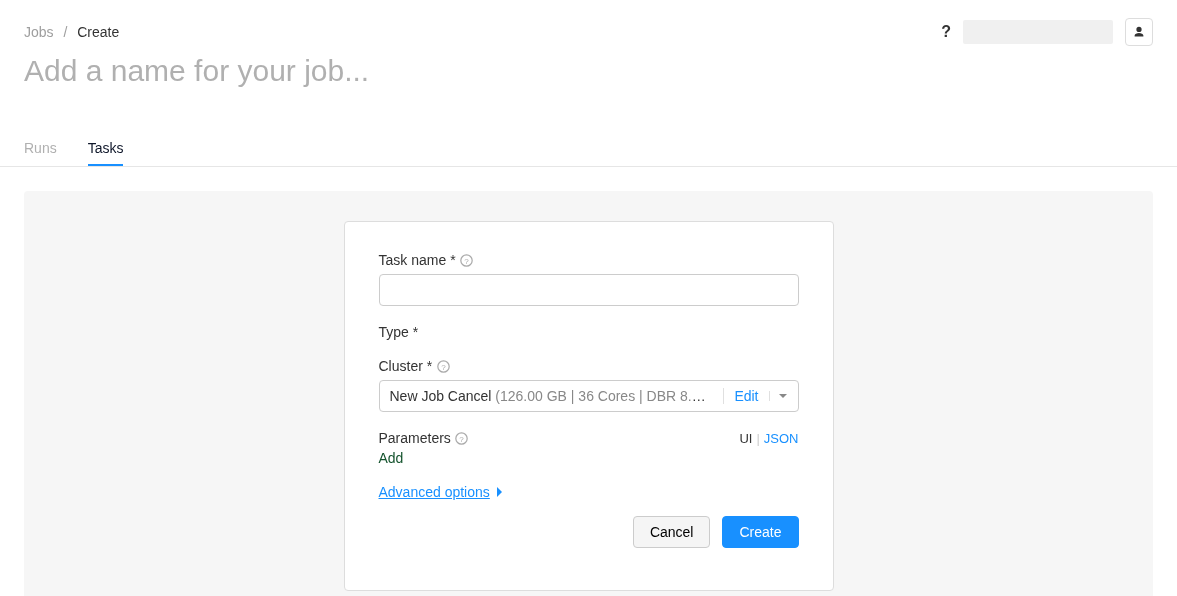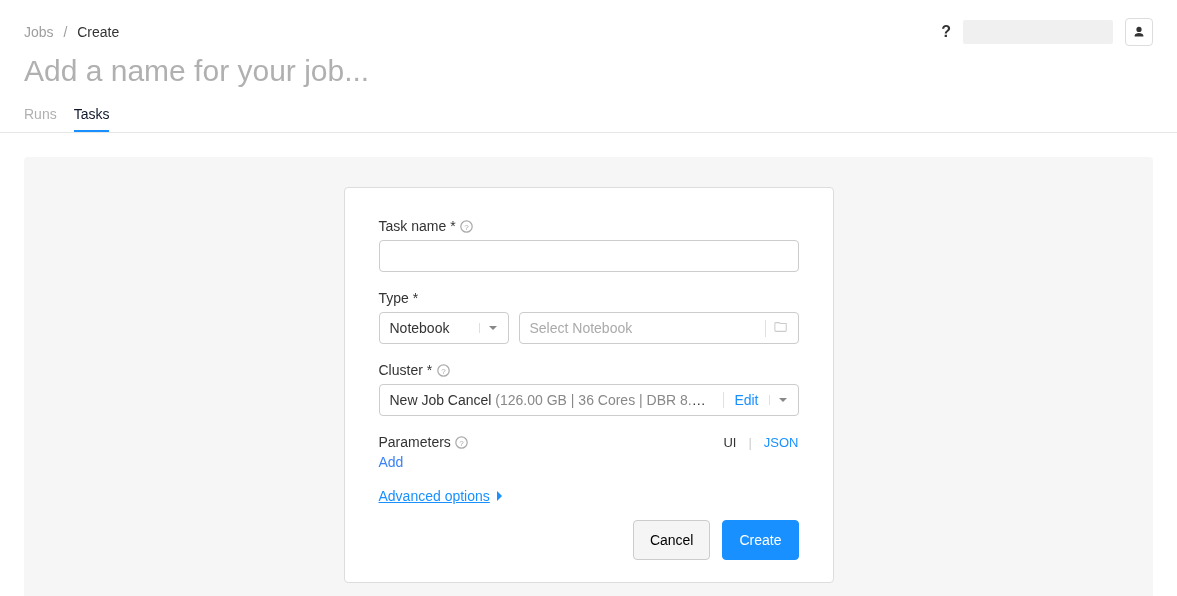--- a/index.html
+++ b/index.html
@@ -61,23 +61,24 @@
     border: none;
     font-size: 30px;
     color: #333;
     width: 100%;
     outline: none;
   }
   .title-input input::placeholder { color: #b0b0b0; }
 
   .tabs {
     display: flex;
-    gap: 17px;
+    gap: 31px;
     padding: 0 24px;
     border-bottom: 1px solid #e6e6e6;
+    margin-top: 34px;
   }
   .tab {
     padding: 8px 0;
     font-size: 14px;
     color: #b0b0b0;
     cursor: pointer;
     border-bottom: 2px solid transparent;
   }
   .tab.active {
     color: #0f172a;
@@ -170,27 +171,27 @@
   .cluster-box .chev { border-left: 1px solid #e0e0e0; padding-left: 8px; display: flex; align-items:center;}
   .cluster-box .chev svg { width: 10px; height: 10px; fill: #888; }
 
   .params-row {
     display: flex;
     justify-content: space-between;
     align-items: center;
     margin-bottom: 4px;
   }
   .params-row .label-side { display:flex; align-items:center; gap:4px; }
-  .toggle-group { display: flex; gap: 12px; font-size: 13px; }
+  .toggle-group { display: flex; gap: 4px; font-size: 13px; }
   .toggle-group .opt { color: #333; cursor: pointer; }
   .toggle-group .opt.link { color: #1890ff; }
   .toggle-group .div { color: #ccc; }
 
   .link-btn {
-    color: #3b82f6;
+    color: #14532d;
     font-size: 14px;
     cursor: pointer;
   }
   .adv-options {
     color: #1890ff;
     font-size: 14px;
     display: flex;
     align-items: center;
     gap: 6px;
     margin-top: 18px;
@@ -199,21 +200,21 @@
   }
   .adv-options svg { width: 8px; height: 12px; fill: #1890ff; }
 
   .form-footer {
     display: flex;
     justify-content: flex-end;
     gap: 12px;
     margin-top: 16px;
   }
   .btn {
-    height: 40px;
+    height: 32px;
     padding: 0 16px;
     border-radius: 4px;
     font-size: 14px;
     cursor: pointer;
     border: 1px solid #ccc;
     background: #f5f5f5;
   }
   .btn.primary {
     background: #1890ff;
     border-color: #1890ff;
@@ -263,38 +264,20 @@
             </svg>
         </span>
       </div>
       <input class="text-input" type="text" value="" style="">
     </div>
 
     <div class="field-group">
       <div class="field-label">
         <span>Type</span>
         <span class="req">*</span>
-      </div>
-      <div class="row">
-        <div class="select-box small">
-          <span>Notebook</span>
-          <span class="chev">
-            <svg viewBox="0 0 10 10">
-                <path d="M1 3l4 4 4-4z"></path>
-              </svg>
-          </span>
-        </div>
-        <div class="select-box flex1">
-          <span class="placeholder">Select Notebook</span>
-          <span style="border-left:1px solid #e0e0e0; padding-left:8px;" class="folder">
-            <svg viewBox="0 0 16 16">
-                <path d="M2 3h4l1 1h7v8a1 1 0 01-1 1H2a1 1 0 01-1-1V4a1 1 0 011-1z" fill="none" stroke="#ccc" stroke-width="1.2"></path>
-              </svg>
-          </span>
-        </div>
       </div>
     </div>
 
     <div class="field-group">
       <div class="field-label">
         <span>Cluster</span>
         <span class="req">*</span>
         <span class="qmark">
           <svg viewBox="0 0 16 16">
               <circle cx="8" cy="8" r="7" fill="none" stroke="#aaa" stroke-width="1.5"></circle>

